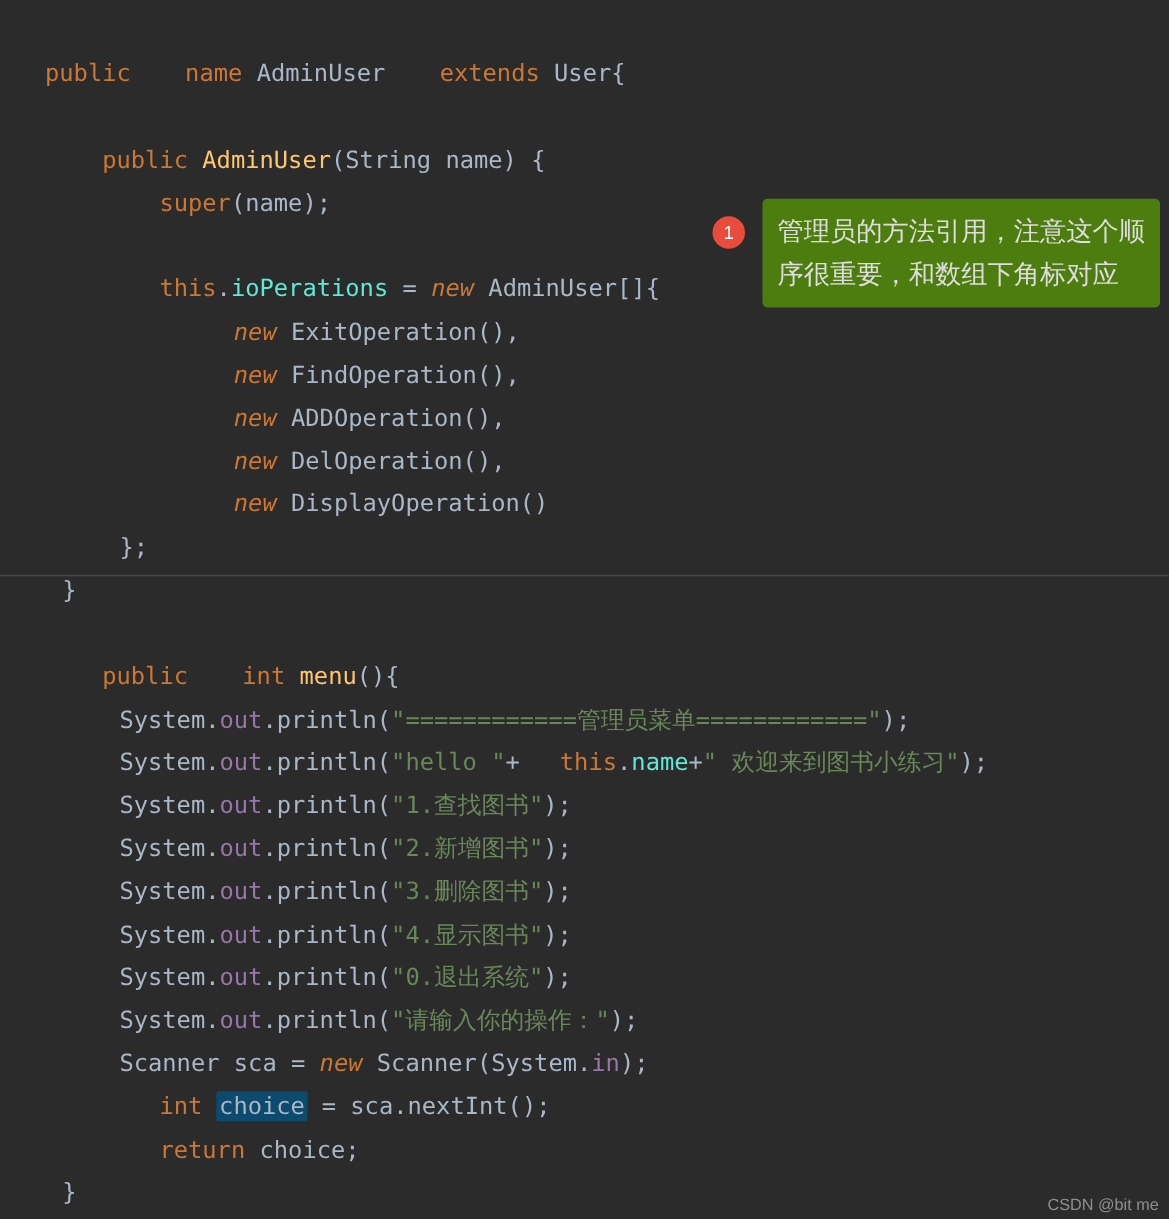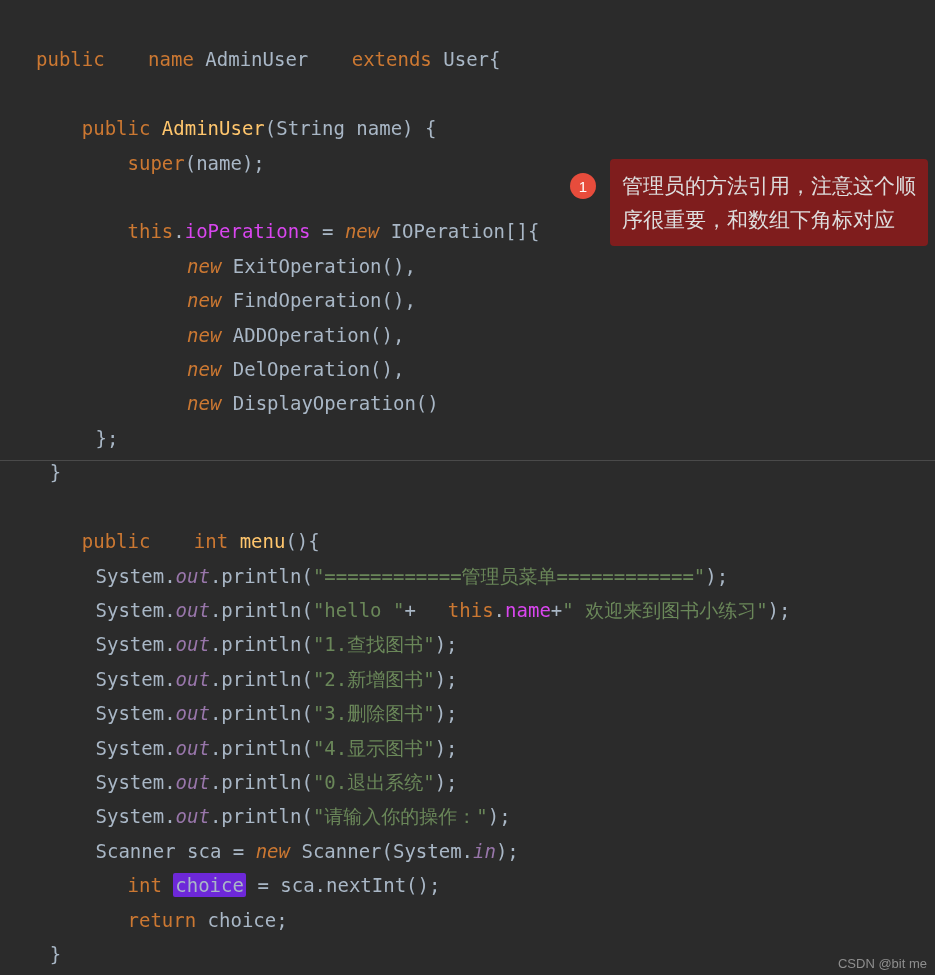--- a/index.html
+++ b/index.html
@@ -16,26 +16,26 @@
   .code-area {
     padding: 8px 0 0 4px;
     line-height: 34.4px;
     white-space: pre;
     position: relative;
   }
   .kw { color: #cc7832; margin-left: 32px; }
   .cls { color: #a9b7c6; }
   .method { color: #ffc66d; }
   .str { color: #6a8759; }
-  .field { color: #d946ef; }
+  .field { color: #5eead4; }
   .new { color: #cc7832; font-style: italic; }
   .punct { color: #a9b7c6; }
-  .static-field { color: #9876aa; font-style: italic; }
+  .static-field { color: #9876aa; }
   .highlight {
-    background: #6d28d9;
+    background: #0c4a6e;
     padding: 1px 2px;
     border-radius: 2px;
   }
 
   .badge {
     position: absolute;
     width: 26px;
     height: 26px;
     background: #e74c3c;
     border-radius: 50%;
@@ -47,21 +47,21 @@
     font-family: sans-serif;
     top: 173px;
     left: 570px;
     z-index: 10;
   }
   .tooltip {
     position: absolute;
     top: 159px;
     left: 610px;
     width: 318px;
-    background: #7f1d1d;
+    background: #4d7c0f;
     color: #dedede;
     font-family: "Microsoft YaHei", sans-serif;
     font-size: 21px;
     line-height: 1.6;
     padding: 10px 12px;
     border-radius: 4px;
     z-index: 9;
   }
   .divider {
     position: absolute;
@@ -82,21 +82,21 @@
 </style>
 </head>
 <body>
 
 <div class="code-area">
 <span><span class="kw">public</span> <span class="kw">name</span> <span class="cls">AdminUser</span> <span class="kw">extends</span> <span class="cls">User</span><span class="punct">{</span></span>
 <span> </span>
 <span>    <span class="kw">public</span> <span class="method">AdminUser</span><span class="punct">(String name) {</span></span>
 <span>        <span class="kw">super</span><span class="punct">(name);</span></span>
 <span> </span>
-<span>        <span class="kw">this</span><span class="punct">.</span><span class="field">ioPerations</span><span class="punct"> = </span><span class="new">new</span><span class="punct"> IOPeration[]{</span></span>
+<span>        <span class="kw">this</span><span class="punct">.</span><span class="field">ioPerations</span><span class="punct"> = </span><span class="new">new</span><span class="punct"> AdminUser[]{</span></span>
 <span>                <span class="new">new</span><span class="punct"> ExitOperation(),</span></span>
 <span>                <span class="new">new</span><span class="punct"> FindOperation(),</span></span>
 <span>                <span class="new">new</span><span class="punct"> ADDOperation(),</span></span>
 <span>                <span class="new">new</span><span class="punct"> DelOperation(),</span></span>
 <span>                <span class="new">new</span><span class="punct"> DisplayOperation()</span></span>
 <span>        <span class="punct">};</span></span>
 <span>    <span class="punct">}</span></span>
 <span> </span>
 <span>    <span class="kw">public</span> <span class="kw">int</span> <span class="method">menu</span><span class="punct">(){</span></span>
 <span>        <span>System.</span><span class="static-field">out</span><span>.println(</span><span class="str">"============管理员菜单============"</span><span>);</span></span>

